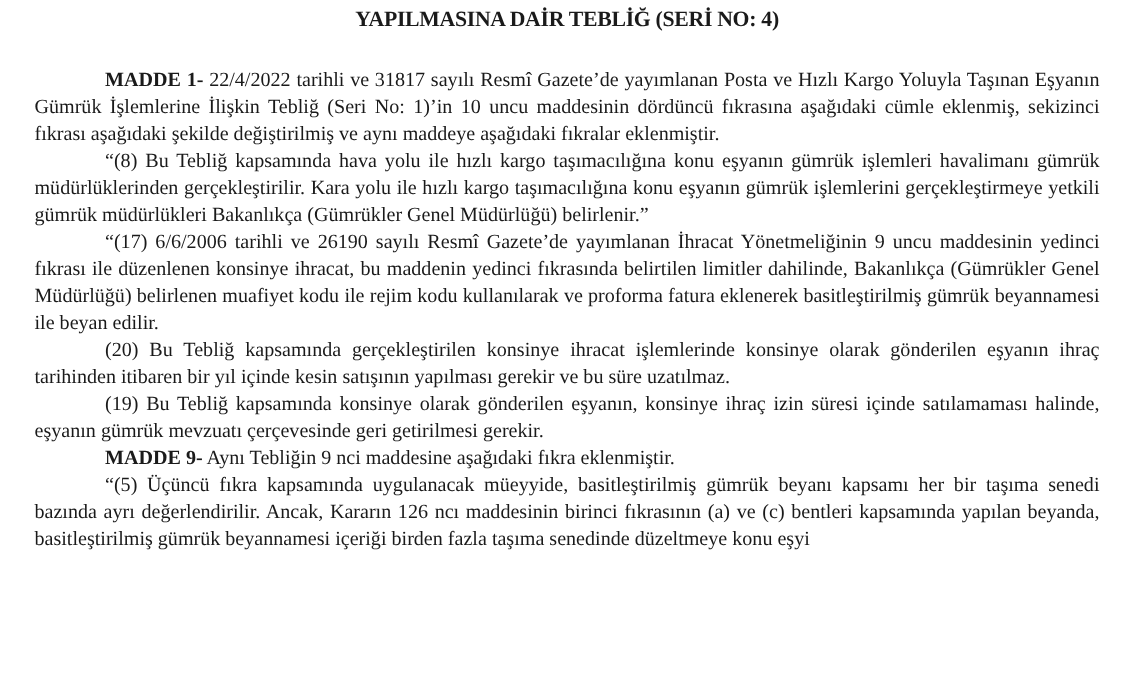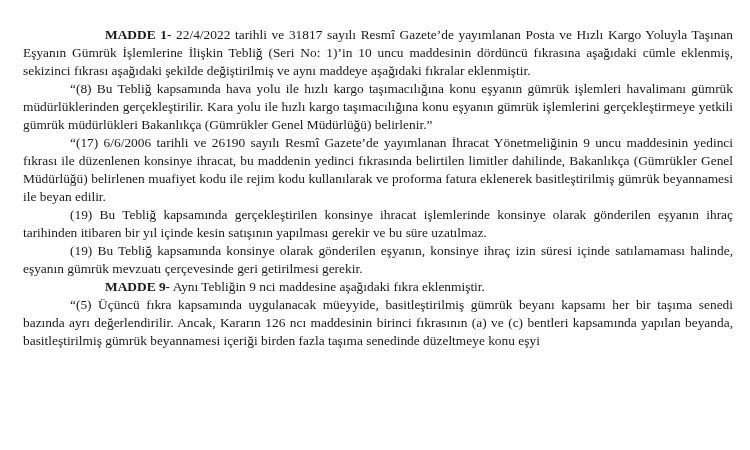--- a/index.html
+++ b/index.html
@@ -47,30 +47,30 @@
       text-align: justify;
     }
     p.indent {
       text-indent: 47px;
     }
     p.noindent {
       text-indent: 0;
     }
     .madde {
       font-weight: bold;
-      margin-left: 35px;
     }
   </style>
 </head>
 <body>
 
 <div class="page">
   <div class="title-cut" style="visibility:hidden">DEĞİŞİKLİK</div>
+  <h1 class="title">YAPILMASINA DAİR TEBLİĞ (SERİ NO: 4)</h1>
   <div class="spacer"></div>
 
   <p class="indent"><span class="madde">MADDE 1-</span><span> 22/4/2022 tarihli ve 31817 sayılı Resmî Gazete’de yayımlanan Posta ve Hızlı Kargo Yoluyla Taşınan Eşyanın Gümrük İşlemlerine İlişkin Tebliğ (Seri No: 1)’in 10 uncu maddesinin dördüncü fıkrasına aşağıdaki cümle eklenmiş, sekizinci fıkrası aşağıdaki şekilde değiştirilmiş ve aynı maddeye aşağıdaki fıkralar eklenmiştir.</span></p>
   <p class="indent">“(8) Bu Tebliğ kapsamında hava yolu ile hızlı kargo taşımacılığına konu eşyanın gümrük işlemleri havalimanı gümrük müdürlüklerinden gerçekleştirilir. Kara yolu ile hızlı kargo taşımacılığına konu eşyanın gümrük işlemlerini gerçekleştirmeye yetkili gümrük müdürlükleri Bakanlıkça (Gümrükler Genel Müdürlüğü) belirlenir.”</p>
   <p class="indent">“(17) 6/6/2006 tarihli ve 26190 sayılı Resmî Gazete’de yayımlanan İhracat Yönetmeliğinin 9 uncu maddesinin yedinci fıkrası ile düzenlenen konsinye ihracat, bu maddenin yedinci fıkrasında belirtilen limitler dahilinde, Bakanlıkça (Gümrükler Genel Müdürlüğü) belirlenen muafiyet kodu ile rejim kodu kullanılarak ve proforma fatura eklenerek basitleştirilmiş gümrük beyannamesi ile beyan edilir.</p>
-  <p class="indent">(19) Bu Tebliğ kapsamında gerçekleştirilen konsinye ihracat işlemlerinde konsinye olarak gönderilen eşyanın ihraç tarihinden itibaren bir yıl içinde kesin satışının yapılması gerekir ve bu süre uzatılmaz.</p>
+  <p class="indent">(20) Bu Tebliğ kapsamında gerçekleştirilen konsinye ihracat işlemlerinde konsinye olarak gönderilen eşyanın ihraç tarihinden itibaren bir yıl içinde kesin satışının yapılması gerekir ve bu süre uzatılmaz.</p>
   <p class="indent">(19) Bu Tebliğ kapsamında konsinye olarak gönderilen eşyanın, konsinye ihraç izin süresi içinde satılamaması halinde, eşyanın gümrük mevzuatı çerçevesinde geri getirilmesi gerekir.</p>
   <p class="indent"><span class="madde">MADDE 9-</span><span> Aynı Tebliğin 9 nci maddesine aşağıdaki fıkra eklenmiştir.</span></p>
   <p class="indent">“(5) Üçüncü fıkra kapsamında uygulanacak müeyyide, basitleştirilmiş gümrük beyanı kapsamı her bir taşıma senedi bazında ayrı değerlendirilir. Ancak, Kararın 126 ncı maddesinin birinci fıkrasının (a) ve (c) bentleri kapsamında yapılan beyanda, basitleştirilmiş gümrük beyannamesi içeriği birden fazla taşıma senedinde düzeltmeye konu eşyi</p>
 </div>
 
 </body></html>

